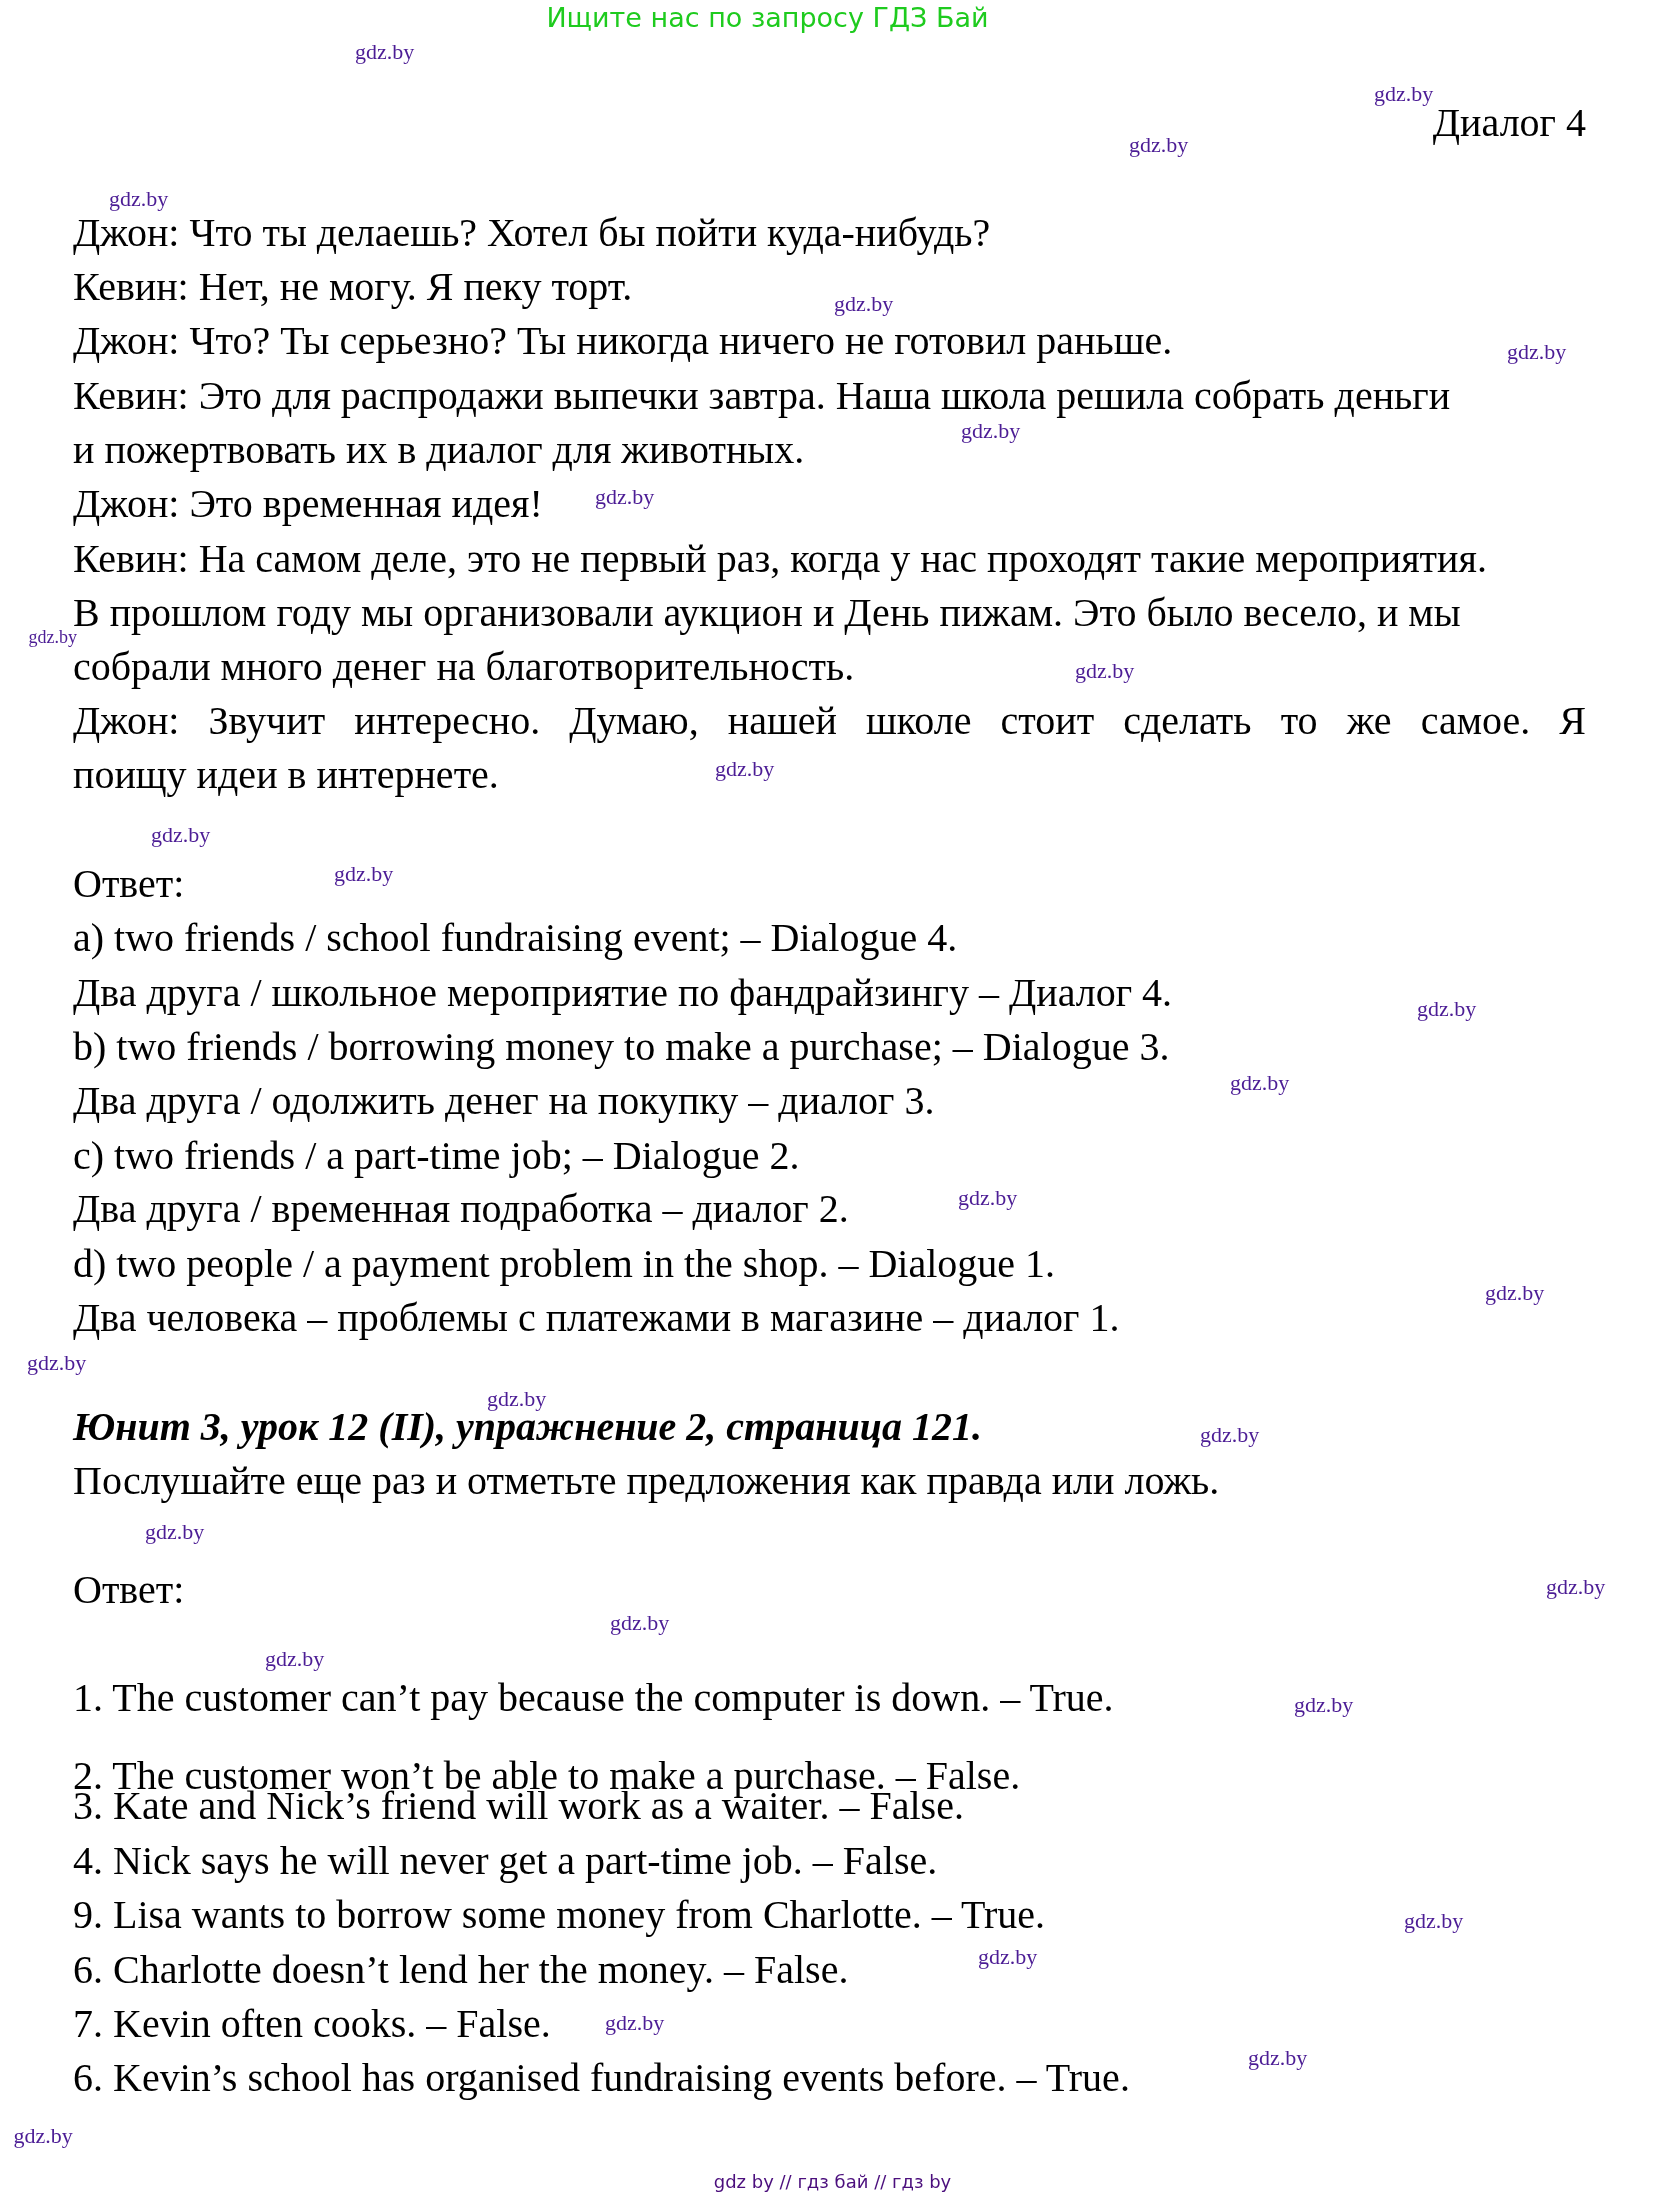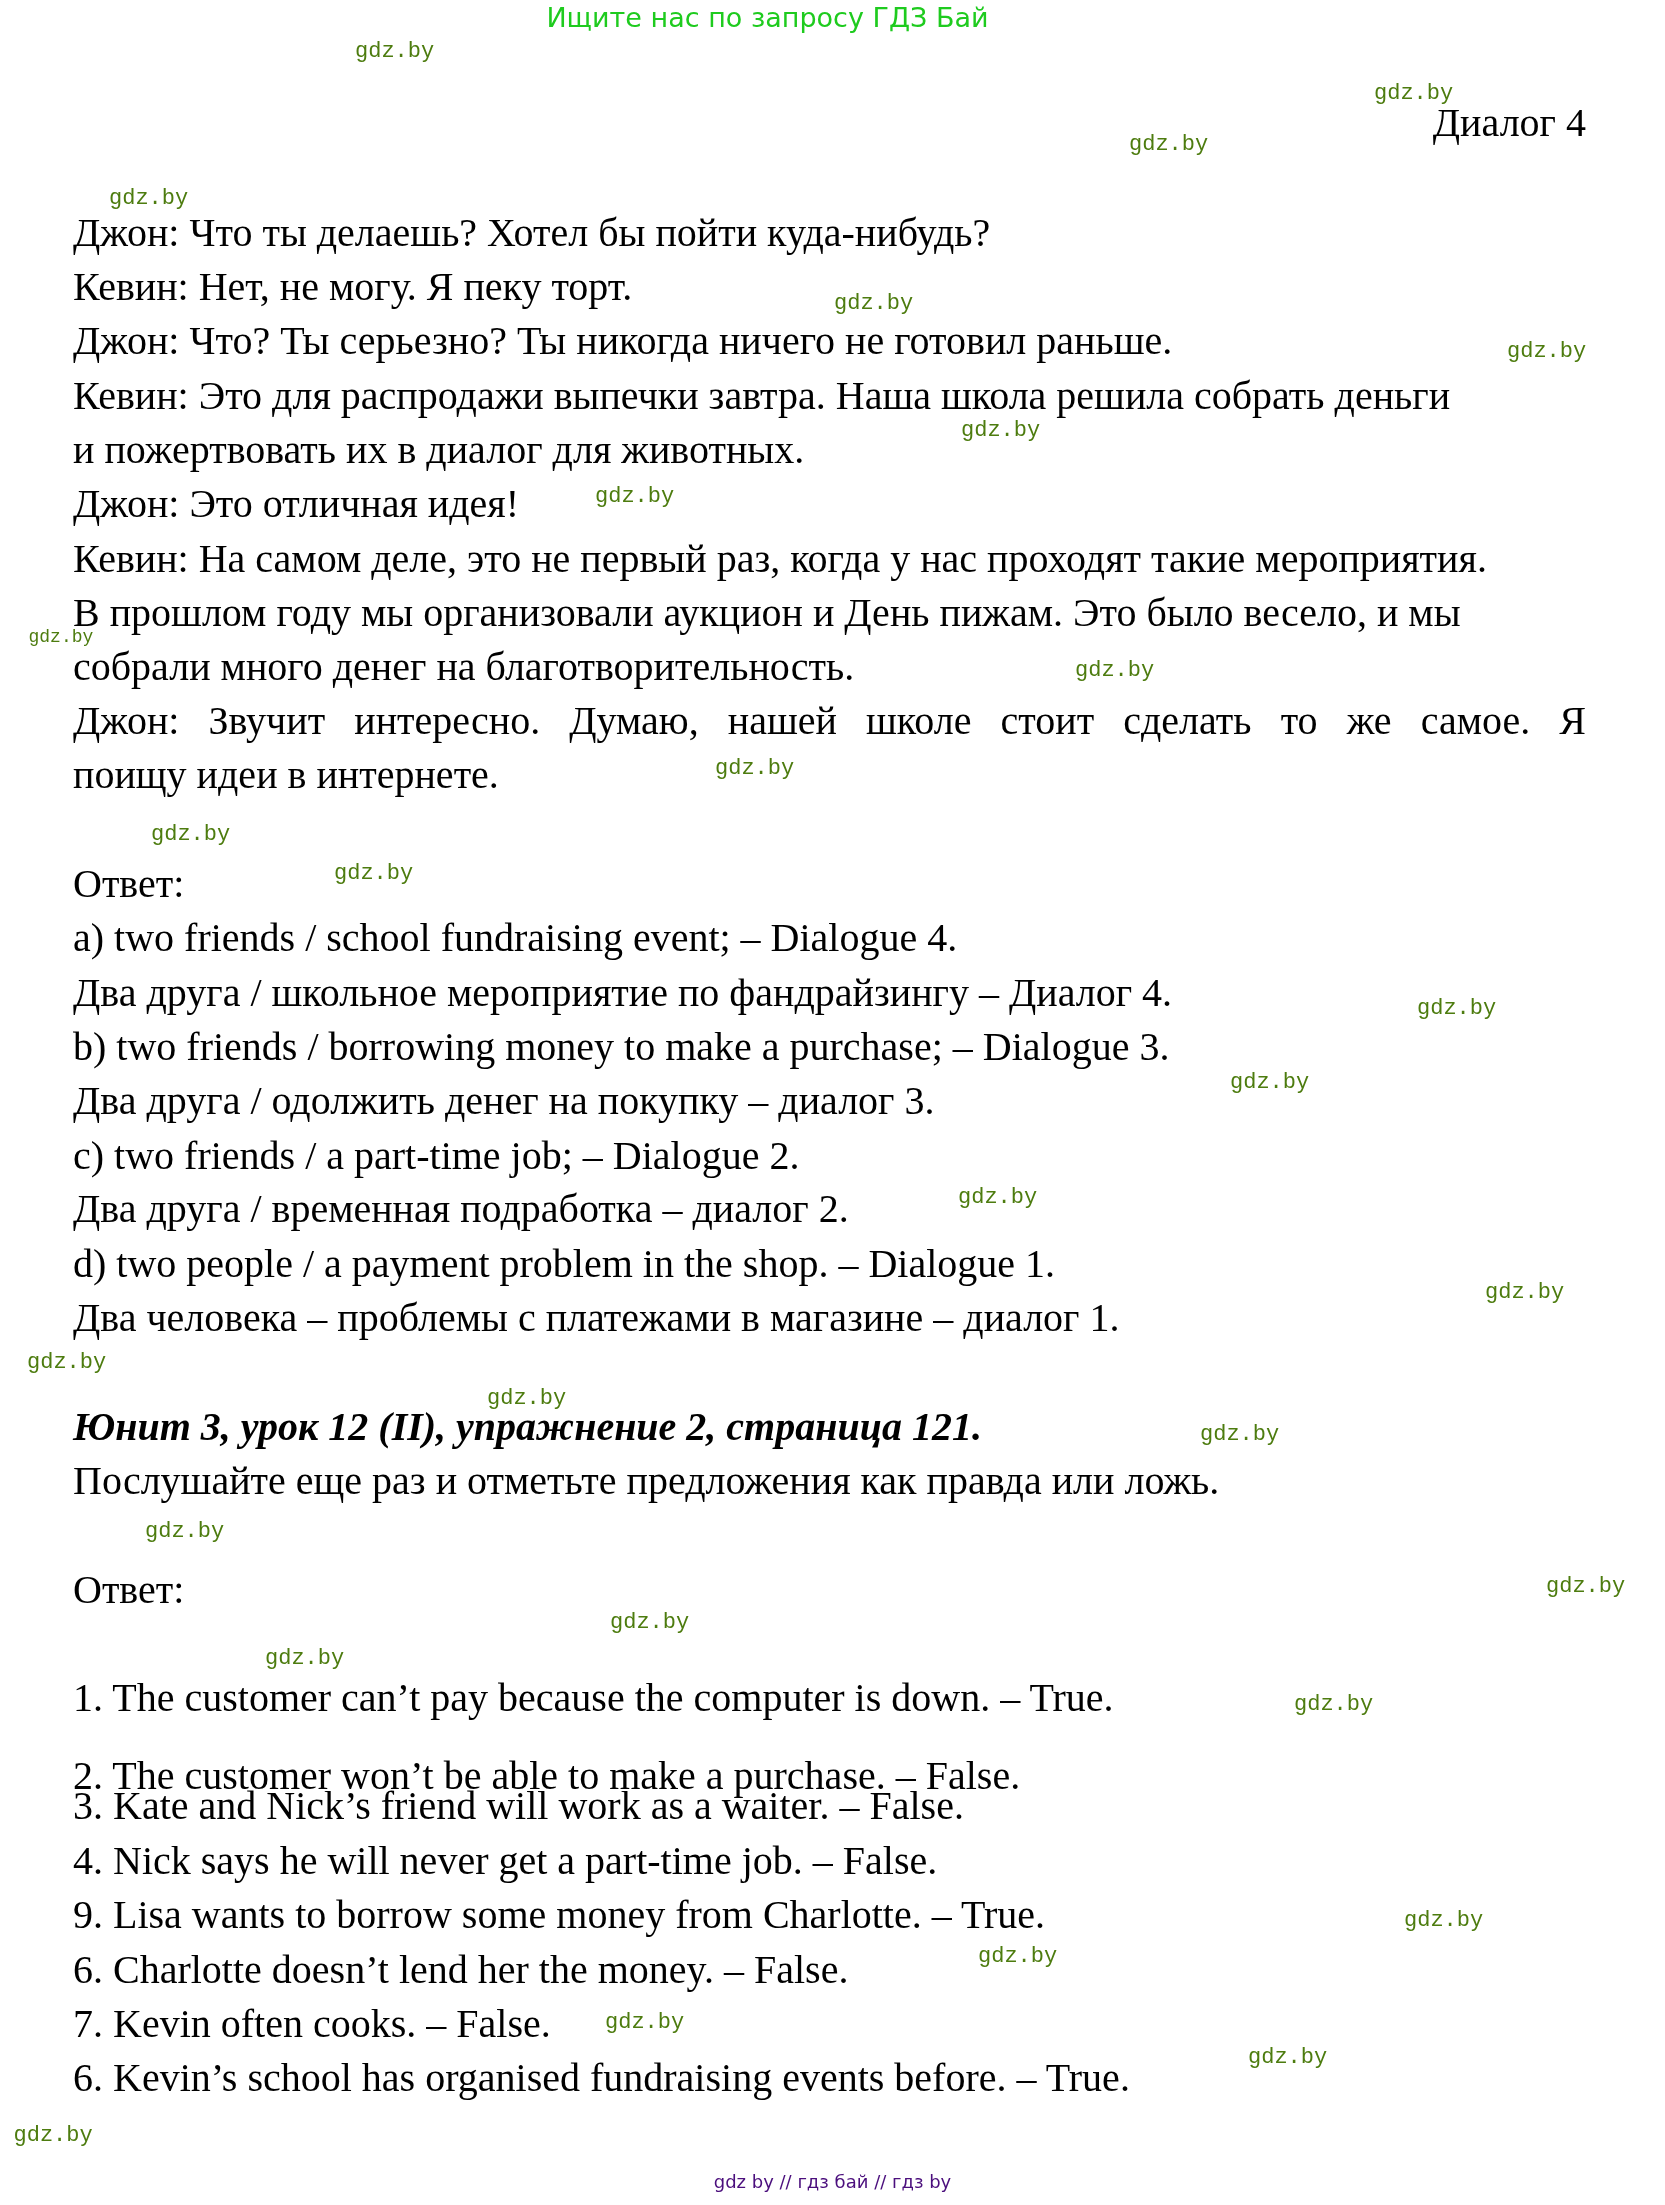--- a/index.html
+++ b/index.html
@@ -7,36 +7,36 @@
   .top-banner { position:absolute; top:1.5px; left:0; width:1535px; text-align:center;
     font-family:"DejaVu Sans", sans-serif; font-size:27px; color:#1ecb1e; }
   .footer { position:absolute; top:2171px; left:0; width:1665px; text-align:center;
     font-family:"DejaVu Sans", sans-serif; font-size:18px; color:#4b0f7d; }
   .page { position:absolute; left:73px; width:1513px; top:0;
     font-family:"Liberation Serif", serif; font-size:40px; color:#000; }
   .title { position:absolute; top:99px; left:0; width:1513px; text-align:right; font-size:40px; }
   .line { position:absolute; left:0; width:1513px; white-space:nowrap; line-height:54px; }
   .justify { text-align:justify; text-align-last:justify; white-space:normal; }
   .bold { font-weight:bold;font-style:italic; }
-  .wm { position:absolute; font-family:Liberation Mono, monospace; font-size:22px; color:#4d7c0f; }
+  .wm { position:absolute; font-family:Liberation Serif, serif; font-size:22px; color:#4c1d95; }
 </style>
 </head>
 <body>
 
 <div class="top-banner">Ищите нас по запросу ГДЗ Бай</div>
 
 <div class="page">
   <div class="title">Диалог 4</div>
 
   <div class="line" style="top:206px">Джон: Что ты делаешь? Хотел бы пойти куда-нибудь?</div>
   <div class="line" style="top:260px">Кевин: Нет, не могу. Я пеку торт.</div>
   <div class="line" style="top:314px">Джон: Что? Ты серьезно? Ты никогда ничего не готовил раньше.</div>
   <div class="line" style="top:369px">Кевин: Это для распродажи выпечки завтра. Наша школа решила собрать деньги</div>
   <div class="line" style="top:423px">и пожертвовать их в диалог для животных.</div>
-  <div class="line" style="top:477px">Джон: Это отличная идея!</div>
+  <div class="line" style="top:477px">Джон: Это временная идея!</div>
   <div class="line" style="top:532px">Кевин: На самом деле, это не первый раз, когда у нас проходят такие мероприятия.</div>
   <div class="line" style="top:586px">В прошлом году мы организовали аукцион и День пижам. Это было весело, и мы</div>
   <div class="line" style="top:640px">собрали много денег на благотворительность.</div>
   <div class="line justify" style="top:694px">Джон: Звучит интересно. Думаю, нашей школе стоит сделать то же самое. Я</div>
   <div class="line" style="top:748px">поищу идеи в интернете.</div>
 
   <div class="line" style="top:857px">Ответ:</div>
   <div class="line" style="top:911px">a) two friends / school fundraising event; – Dialogue 4.</div>
   <div class="line" style="top:966px">Два друга / школьное мероприятие по фандрайзингу – Диалог 4.</div>
   <div class="line" style="top:1020px">b) two friends / borrowing money to make a purchase; – Dialogue 3.</div>

